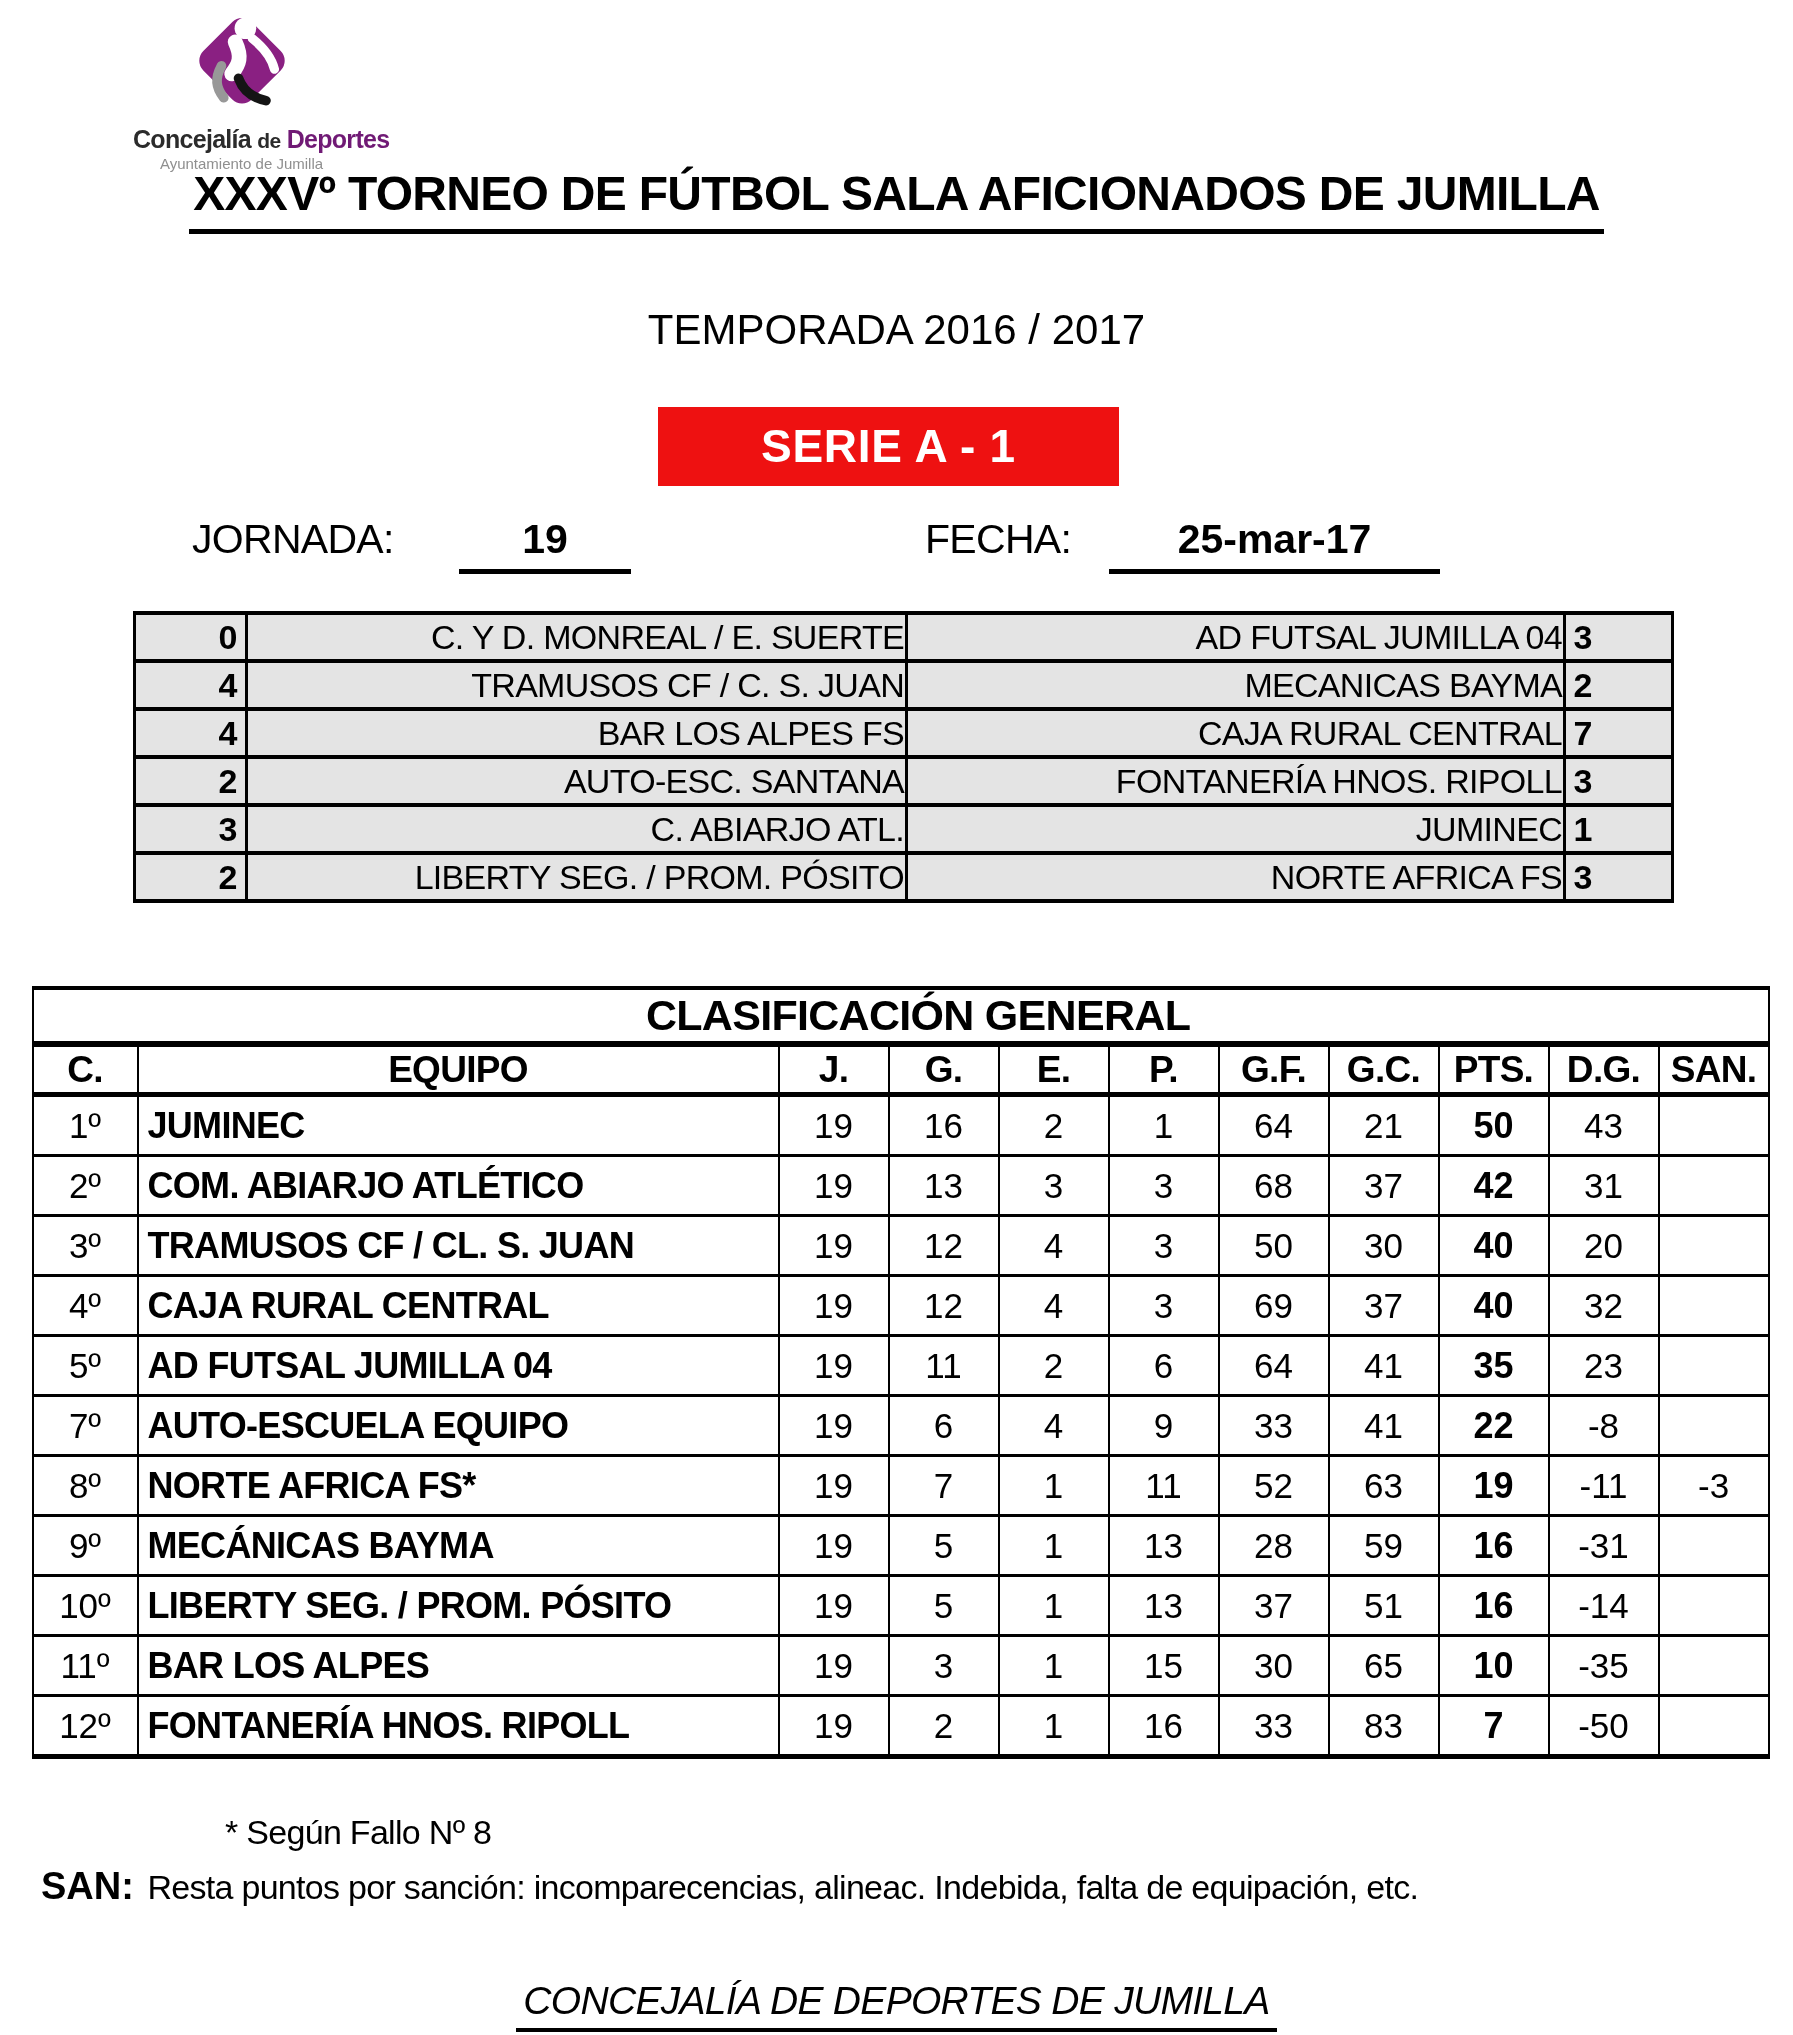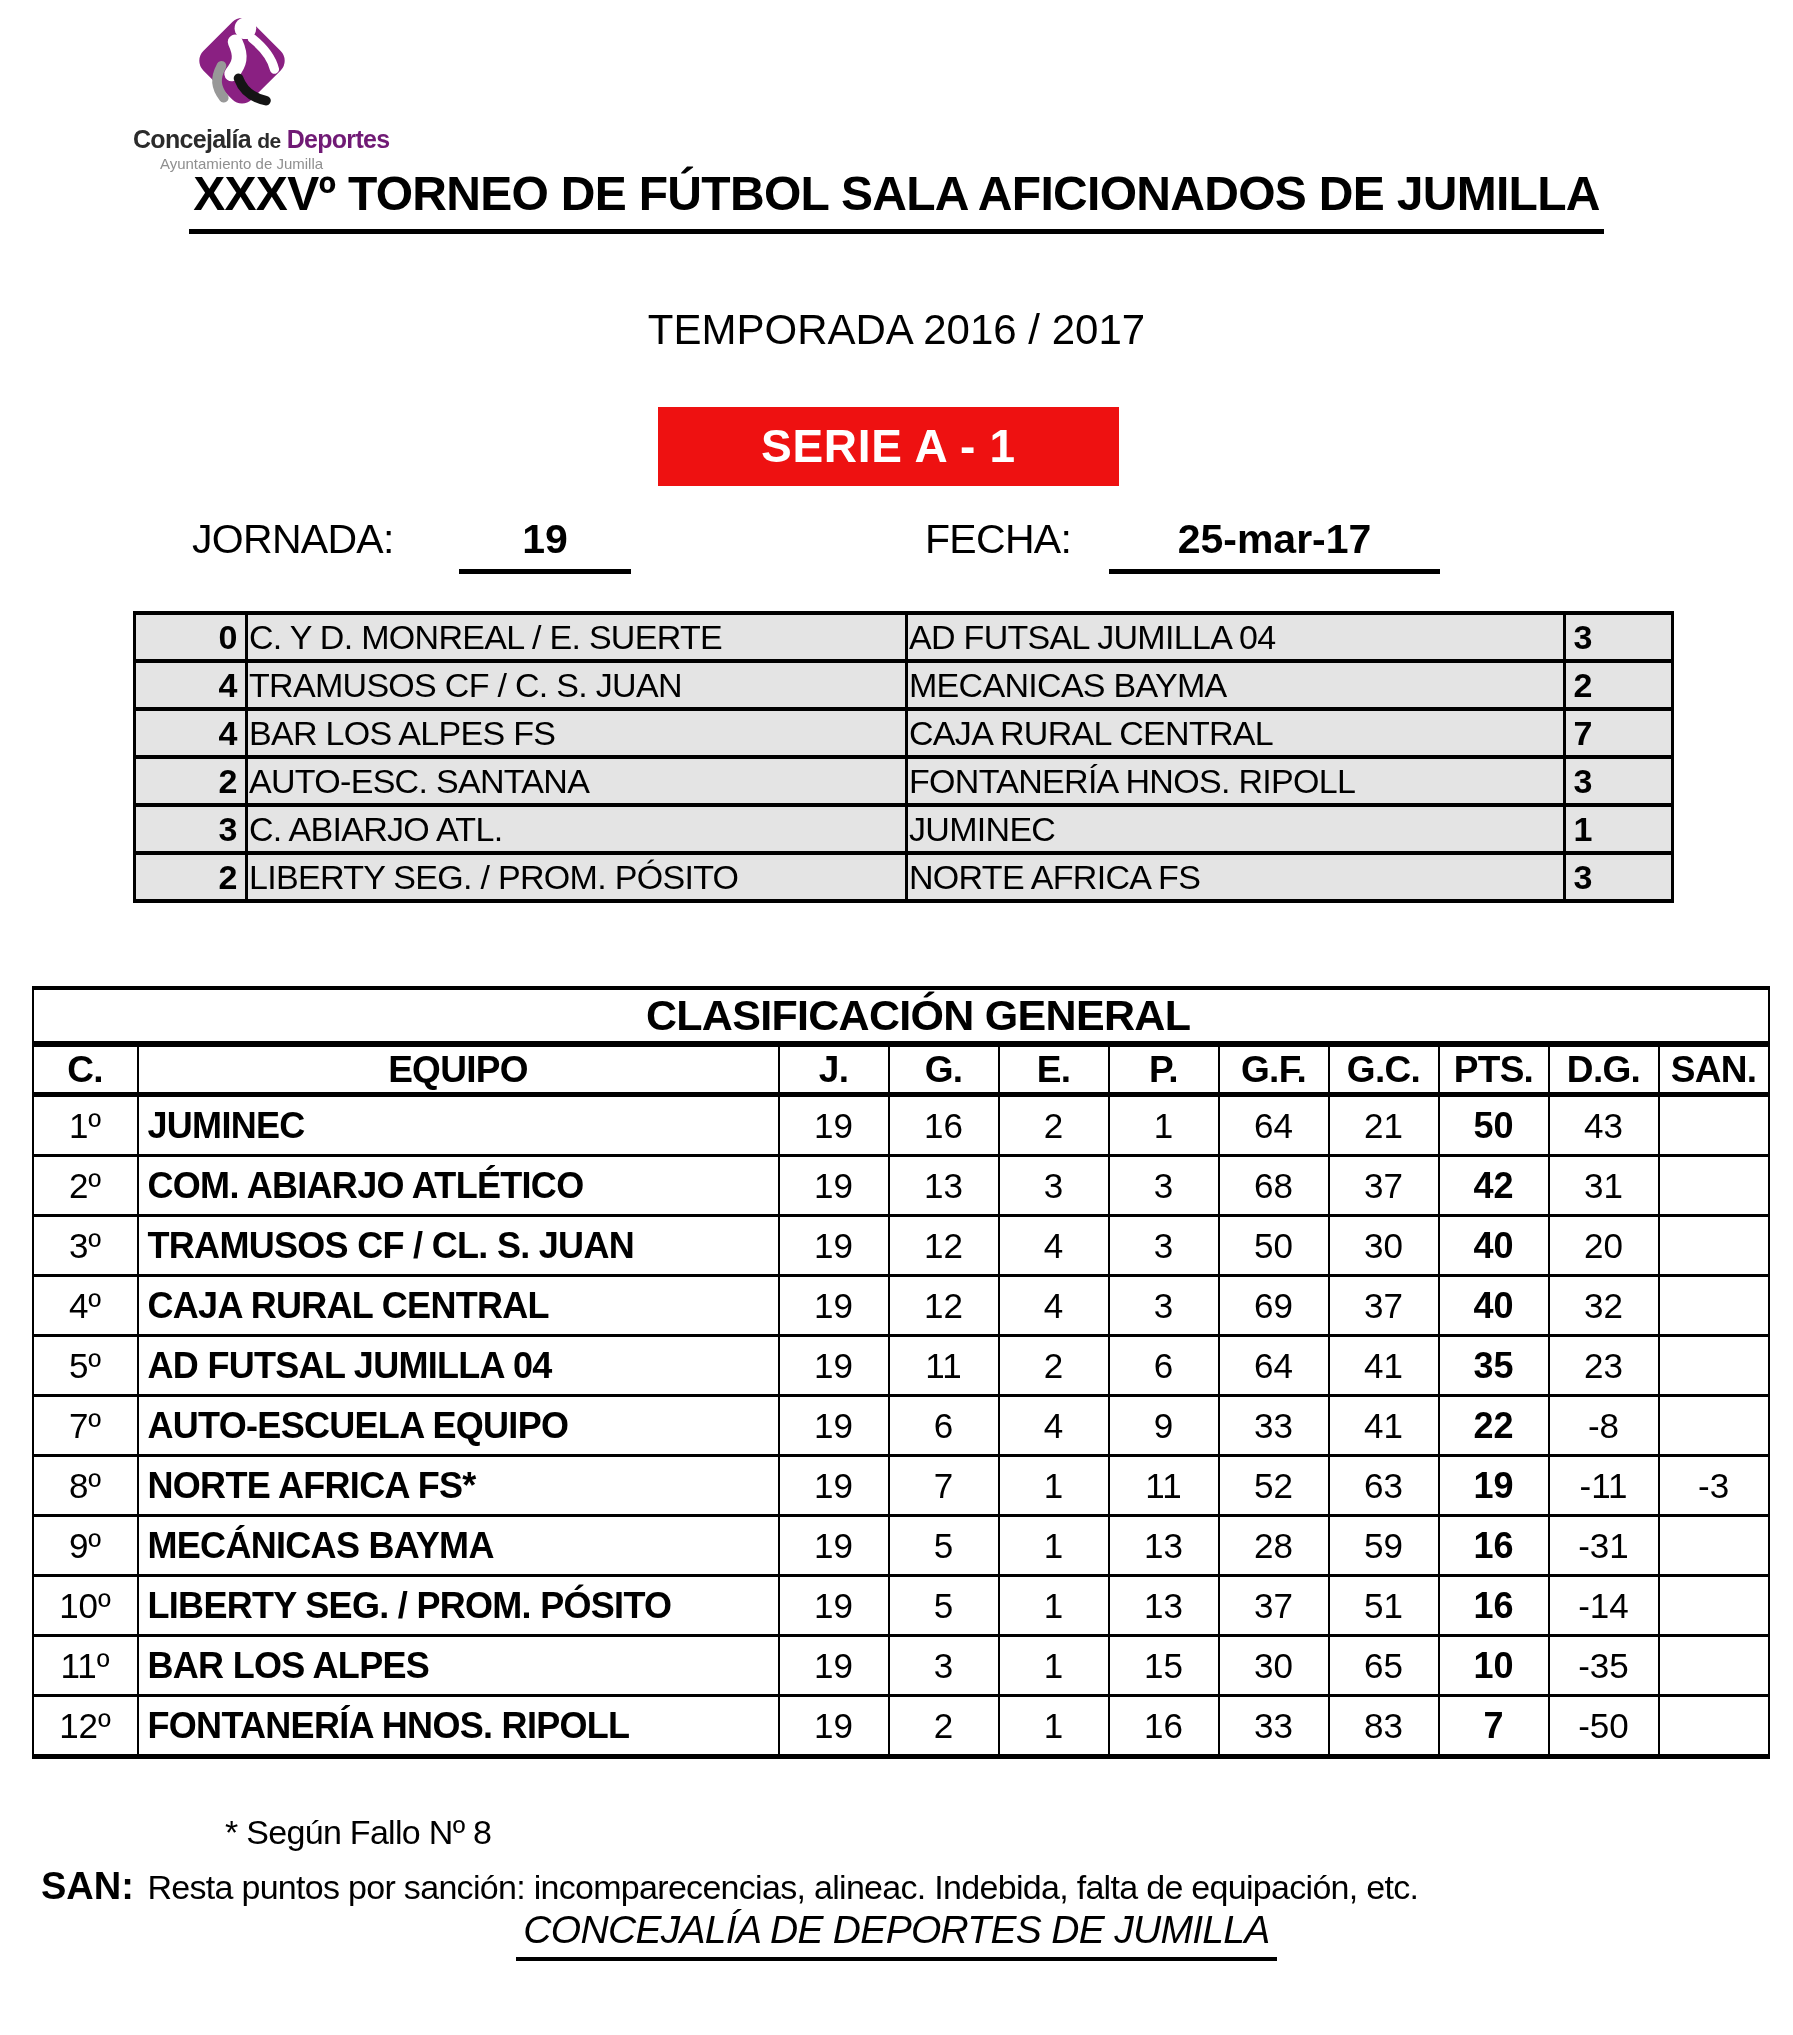--- a/index.html
+++ b/index.html
@@ -32,38 +32,38 @@
   .meta-value.jornada{left:459px;width:172px;}
   .meta-value.fecha{left:1109px;width:331px;}
   
   table{border-collapse:collapse;table-layout:fixed;}
   .results{position:absolute;left:133px;top:611px;width:1538px;background:#e4e4e4;}
   .results td{border:3px solid #000;border-top-width:4.5px;border-bottom-width:4.5px;
               height:42px;font-size:34px;overflow:hidden;white-space:nowrap;}
   .results td.score{font-weight:bold;}
   .results td.home-score{text-align:right;padding-right:7.5px;}
   .results td.away-score{text-align:left;padding-left:7.5px;}
-  .results td.team{text-align:left;letter-spacing:-0.7px;}
+  .results td.team{text-align:right;letter-spacing:-0.7px;}
   
   .clasif{position:absolute;left:31.5px;top:986px;width:1738px;background:#fff;}
   .clasif th,.clasif td{border:2.2px solid #000;overflow:hidden;white-space:nowrap;}
   .clasif .clasif-title{height:49px;font-size:43px;font-weight:bold;text-align:center;
                         border-bottom-width:6px;border-top-width:4.5px;letter-spacing:-0.7px;padding-left:36px;}
   .clasif thead tr.cols th{height:43px;font-size:37px;font-weight:bold;text-align:center;
                            border-bottom-width:5.2px;letter-spacing:-0.7px;}
   .clasif tbody td{height:55px;font-size:35px;text-align:center;
                    border-top-width:3.7px;border-bottom-width:3.7px;}
   .clasif tbody td.equipo{text-align:left;font-weight:bold;padding-left:9px;font-size:36px;letter-spacing:-0.7px;}
   .clasif tbody td.pts{font-weight:bold;font-size:36px;}
   .clasif tbody{border-bottom:5.2px solid #000;}
   
   .footnote{position:absolute;left:225px;top:1813px;font-size:34px;letter-spacing:-0.7px;}
   .san-note{position:absolute;left:41px;top:1865px;font-size:34px;letter-spacing:-0.7px;white-space:nowrap;}
   .san-note .san-label{font-size:38px;font-weight:bold;letter-spacing:0;margin-right:13.5px;}
-  .footer-wrap{position:absolute;left:0;top:1908px;width:100%;text-align:center;}
+  .footer-wrap{position:absolute;left:0;top:1979px;width:100%;text-align:center;}
   .footer{display:inline-block;font-style:italic;font-size:39px;letter-spacing:-0.7px;
           border-bottom:4.5px solid #000;padding:0 7.5px 4.5px 7.5px;}
 </style>
 </head>
 <body>
 
 <div class="logo">
   <svg width="114" height="120" viewBox="0 0 200 205">
     <g transform="rotate(45 100 95)">
       <rect x="40" y="35" width="120" height="120" rx="24" fill="#8a2082"></rect>

